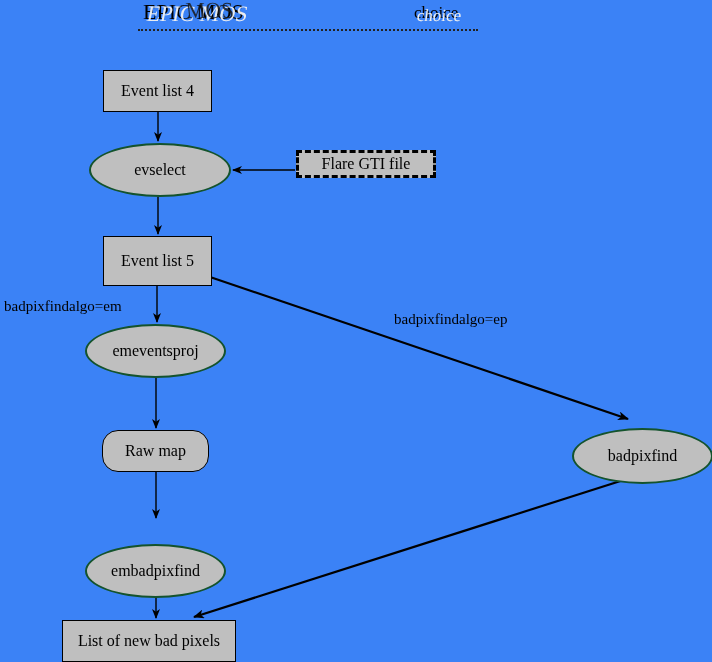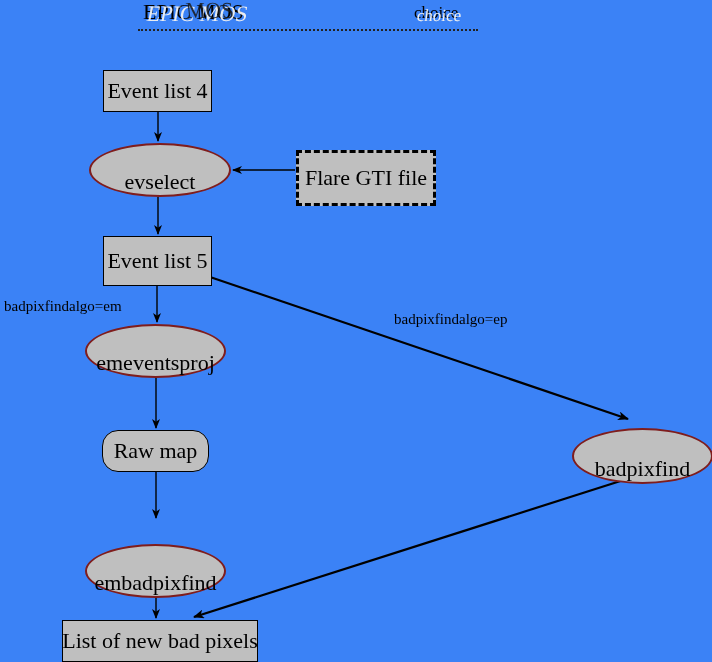--- a/index.html
+++ b/index.html
@@ -90,36 +90,35 @@
     border-top: 2px dotted #222222;
   }
   
   .node {
     position: absolute;
     display: flex;
     align-items: center;
     justify-content: center;
     text-align: center;
     white-space: nowrap;
-    font-size: 22px;
+    font-size: 16px;
     box-sizing: border-box;
   }
   .node-box {
     border: 1px solid #000000;
     background: #bfbfbf;
   }
   .node-box-dashed {
     border: 3px dashed #000000;
     background: #bfbfbf;
   }
   .node-ellipse {
-    border: 2px solid #7f1d1d;
+    border: 2px solid #14532d;
     border-radius: 50%;
     background: #bfbfbf;
-    align-items: flex-end;
   }
   
   .edge-label {
     position: absolute;
     font-size: 15px;
     white-space: nowrap;
   }
 </style>
 </head>
 <body>
@@ -165,41 +164,41 @@
   </svg>
 
   <div class="node node-box" style="left:103px; top:70px; width:109px; height:42px;">
     <span>Event list 4</span>
   </div>
 
   <div class="node node-ellipse" style="left:89px; top:143px; width:142px; height:54px;">
     <span>evselect</span>
   </div>
 
-  <div class="node node-box-dashed" style="left:296px; top:150px; width:140px; height:56px;">
+  <div class="node node-box-dashed" style="left:296px; top:150px; width:140px; height:28px;">
     <span>Flare GTI file</span>
   </div>
 
   <div class="node node-box" style="left:103px; top:236px; width:109px; height:50px;">
     <span>Event list 5</span>
   </div>
 
   <div class="node node-ellipse" style="left:85px; top:324px; width:141px; height:54px;">
     <span>emeventsproj</span>
   </div>
 
   <div class="node node-box" style="left:102px; top:430px; width:107px; height:42px;border-radius:16px;">
     <span>Raw map</span>
   </div>
 
   <div class="node node-ellipse" style="left:85px; top:544px; width:141px; height:54px;">
     <span>embadpixfind</span>
   </div>
 
-  <div class="node node-box" style="left:62px; top:620px; width:196px; height:42px;">
+  <div class="node node-box" style="left:62px; top:620px; width:174px; height:42px;">
     <span>List of new bad pixels</span>
   </div>
 
   <div class="node node-ellipse" style="left:572px; top:428px; width:141px; height:56px;">
     <span>badpixfind</span>
   </div>
 
   <div class="edge-label" style="left:4px; top:298px;text-align:center;">badpixfindalgo=em</div>
 
   <div class="edge-label" style="left:394px; top:311px;">badpixfindalgo=ep</div>

